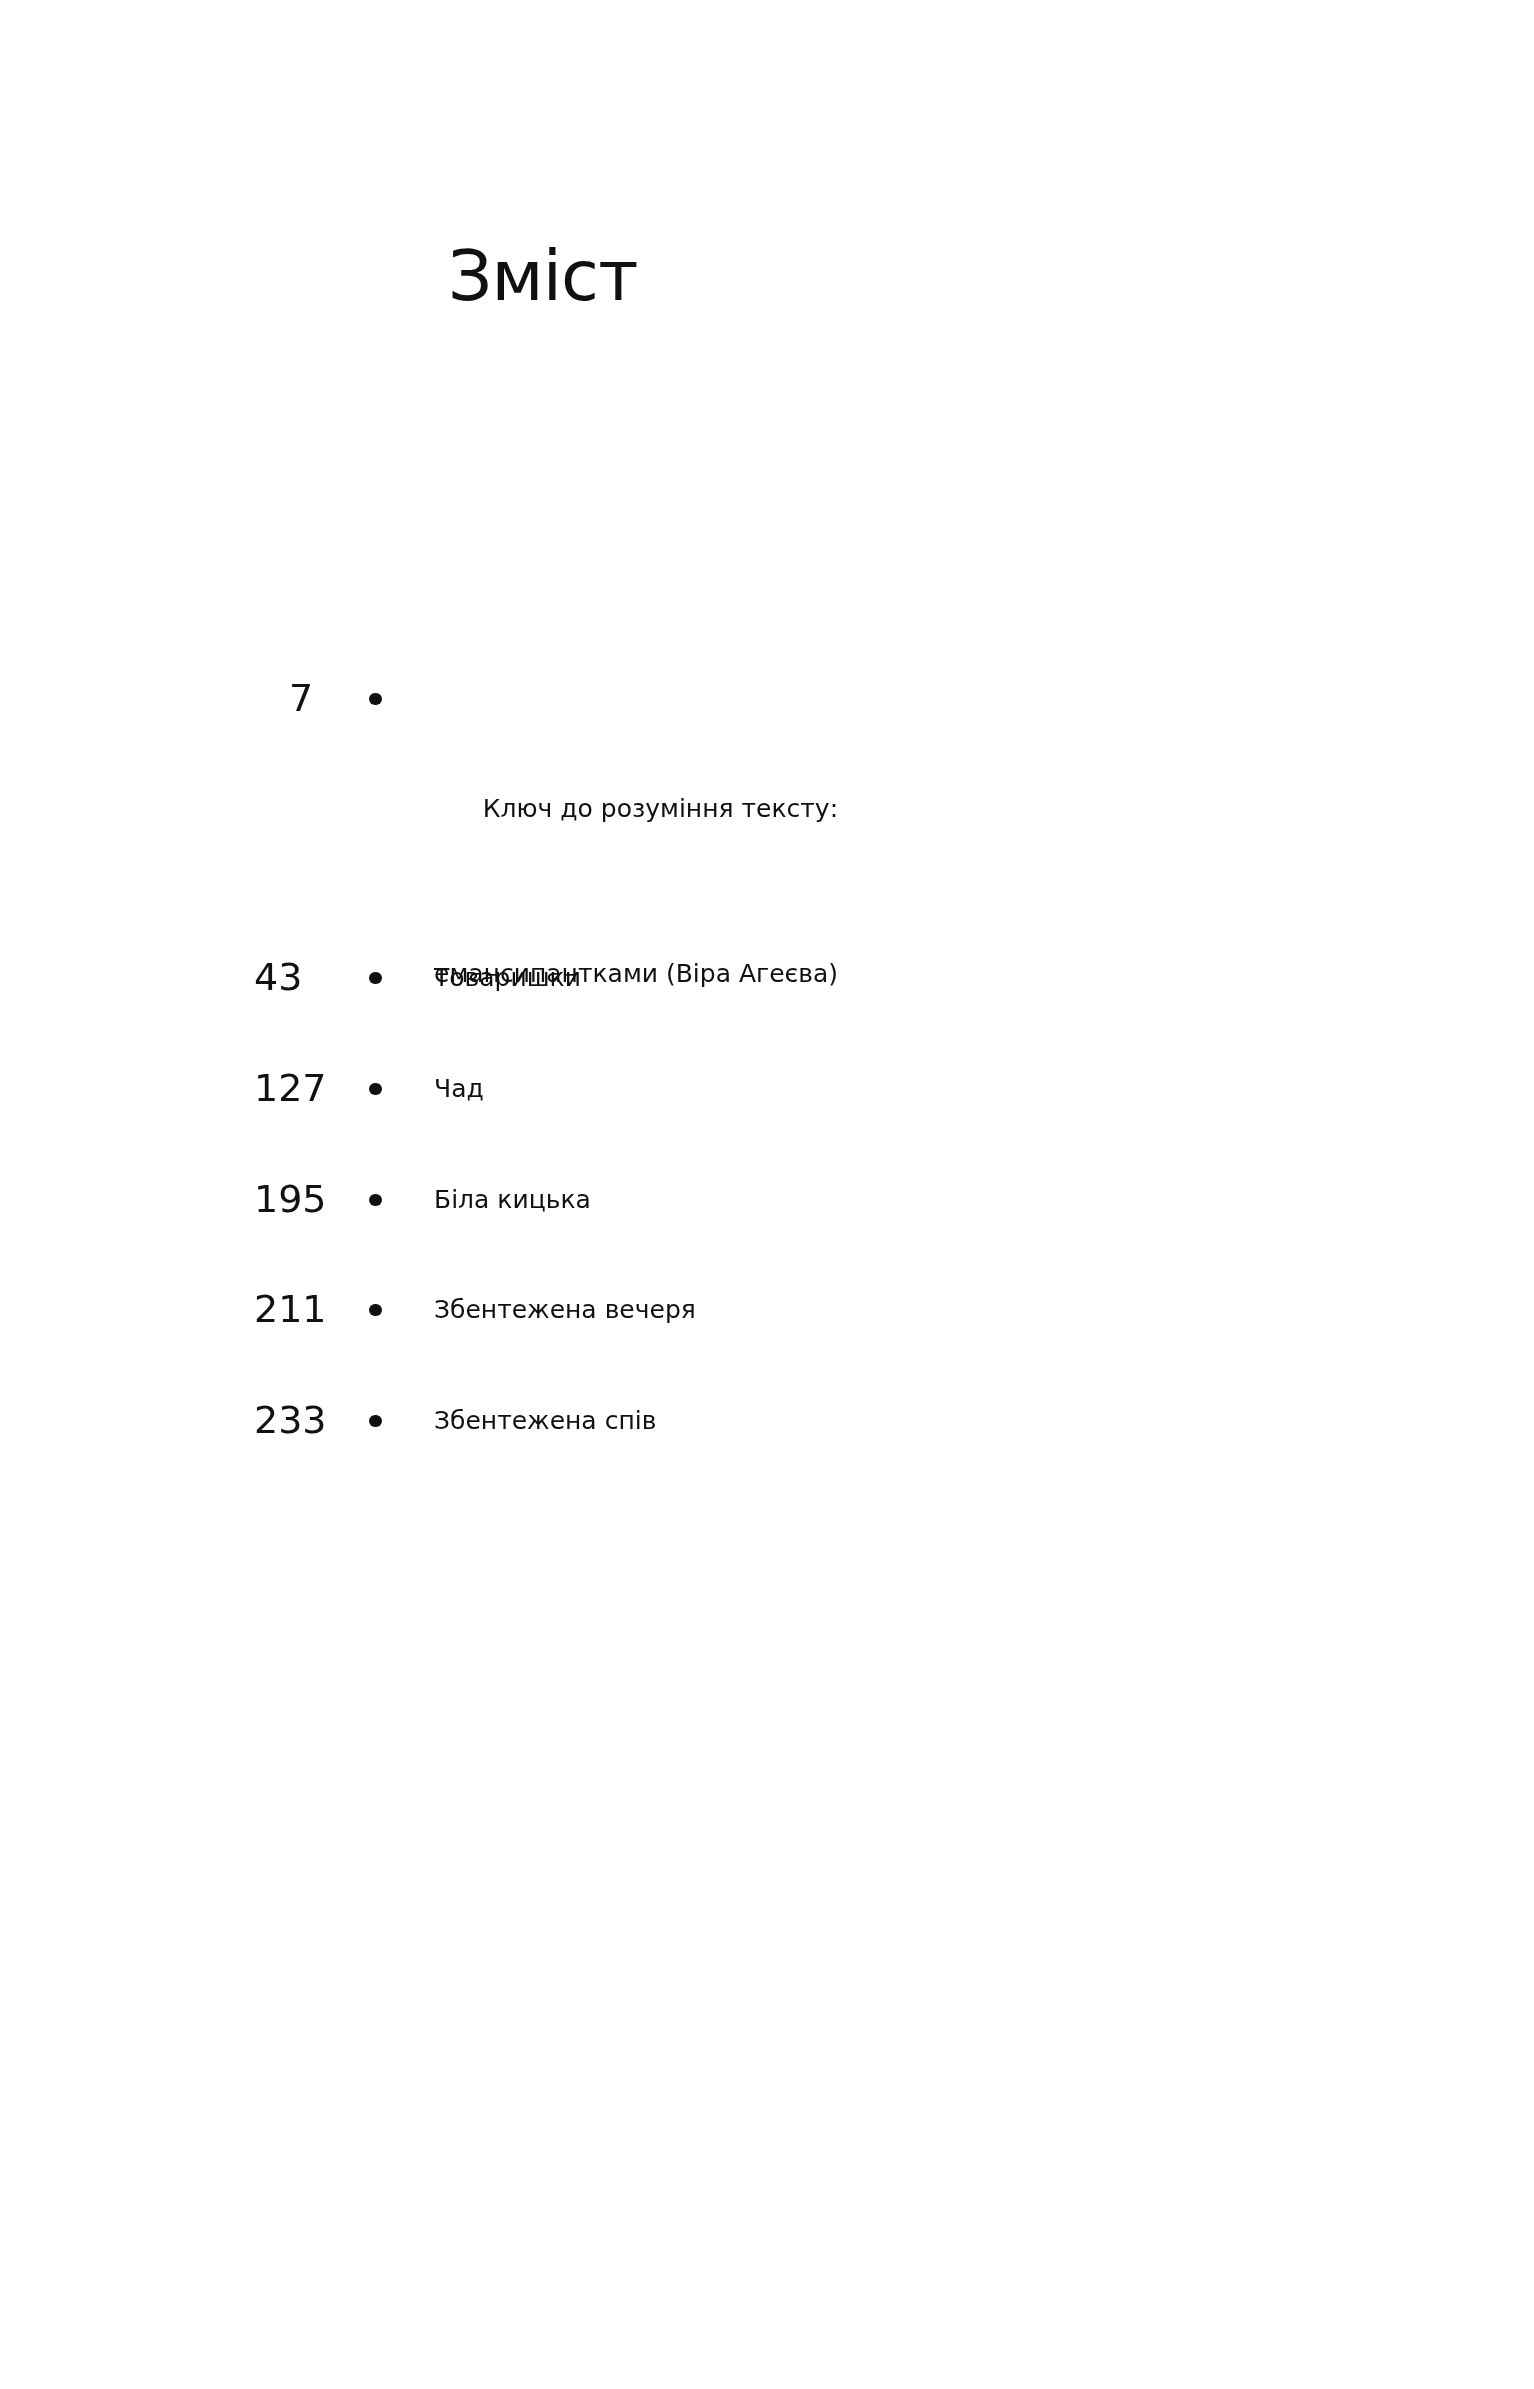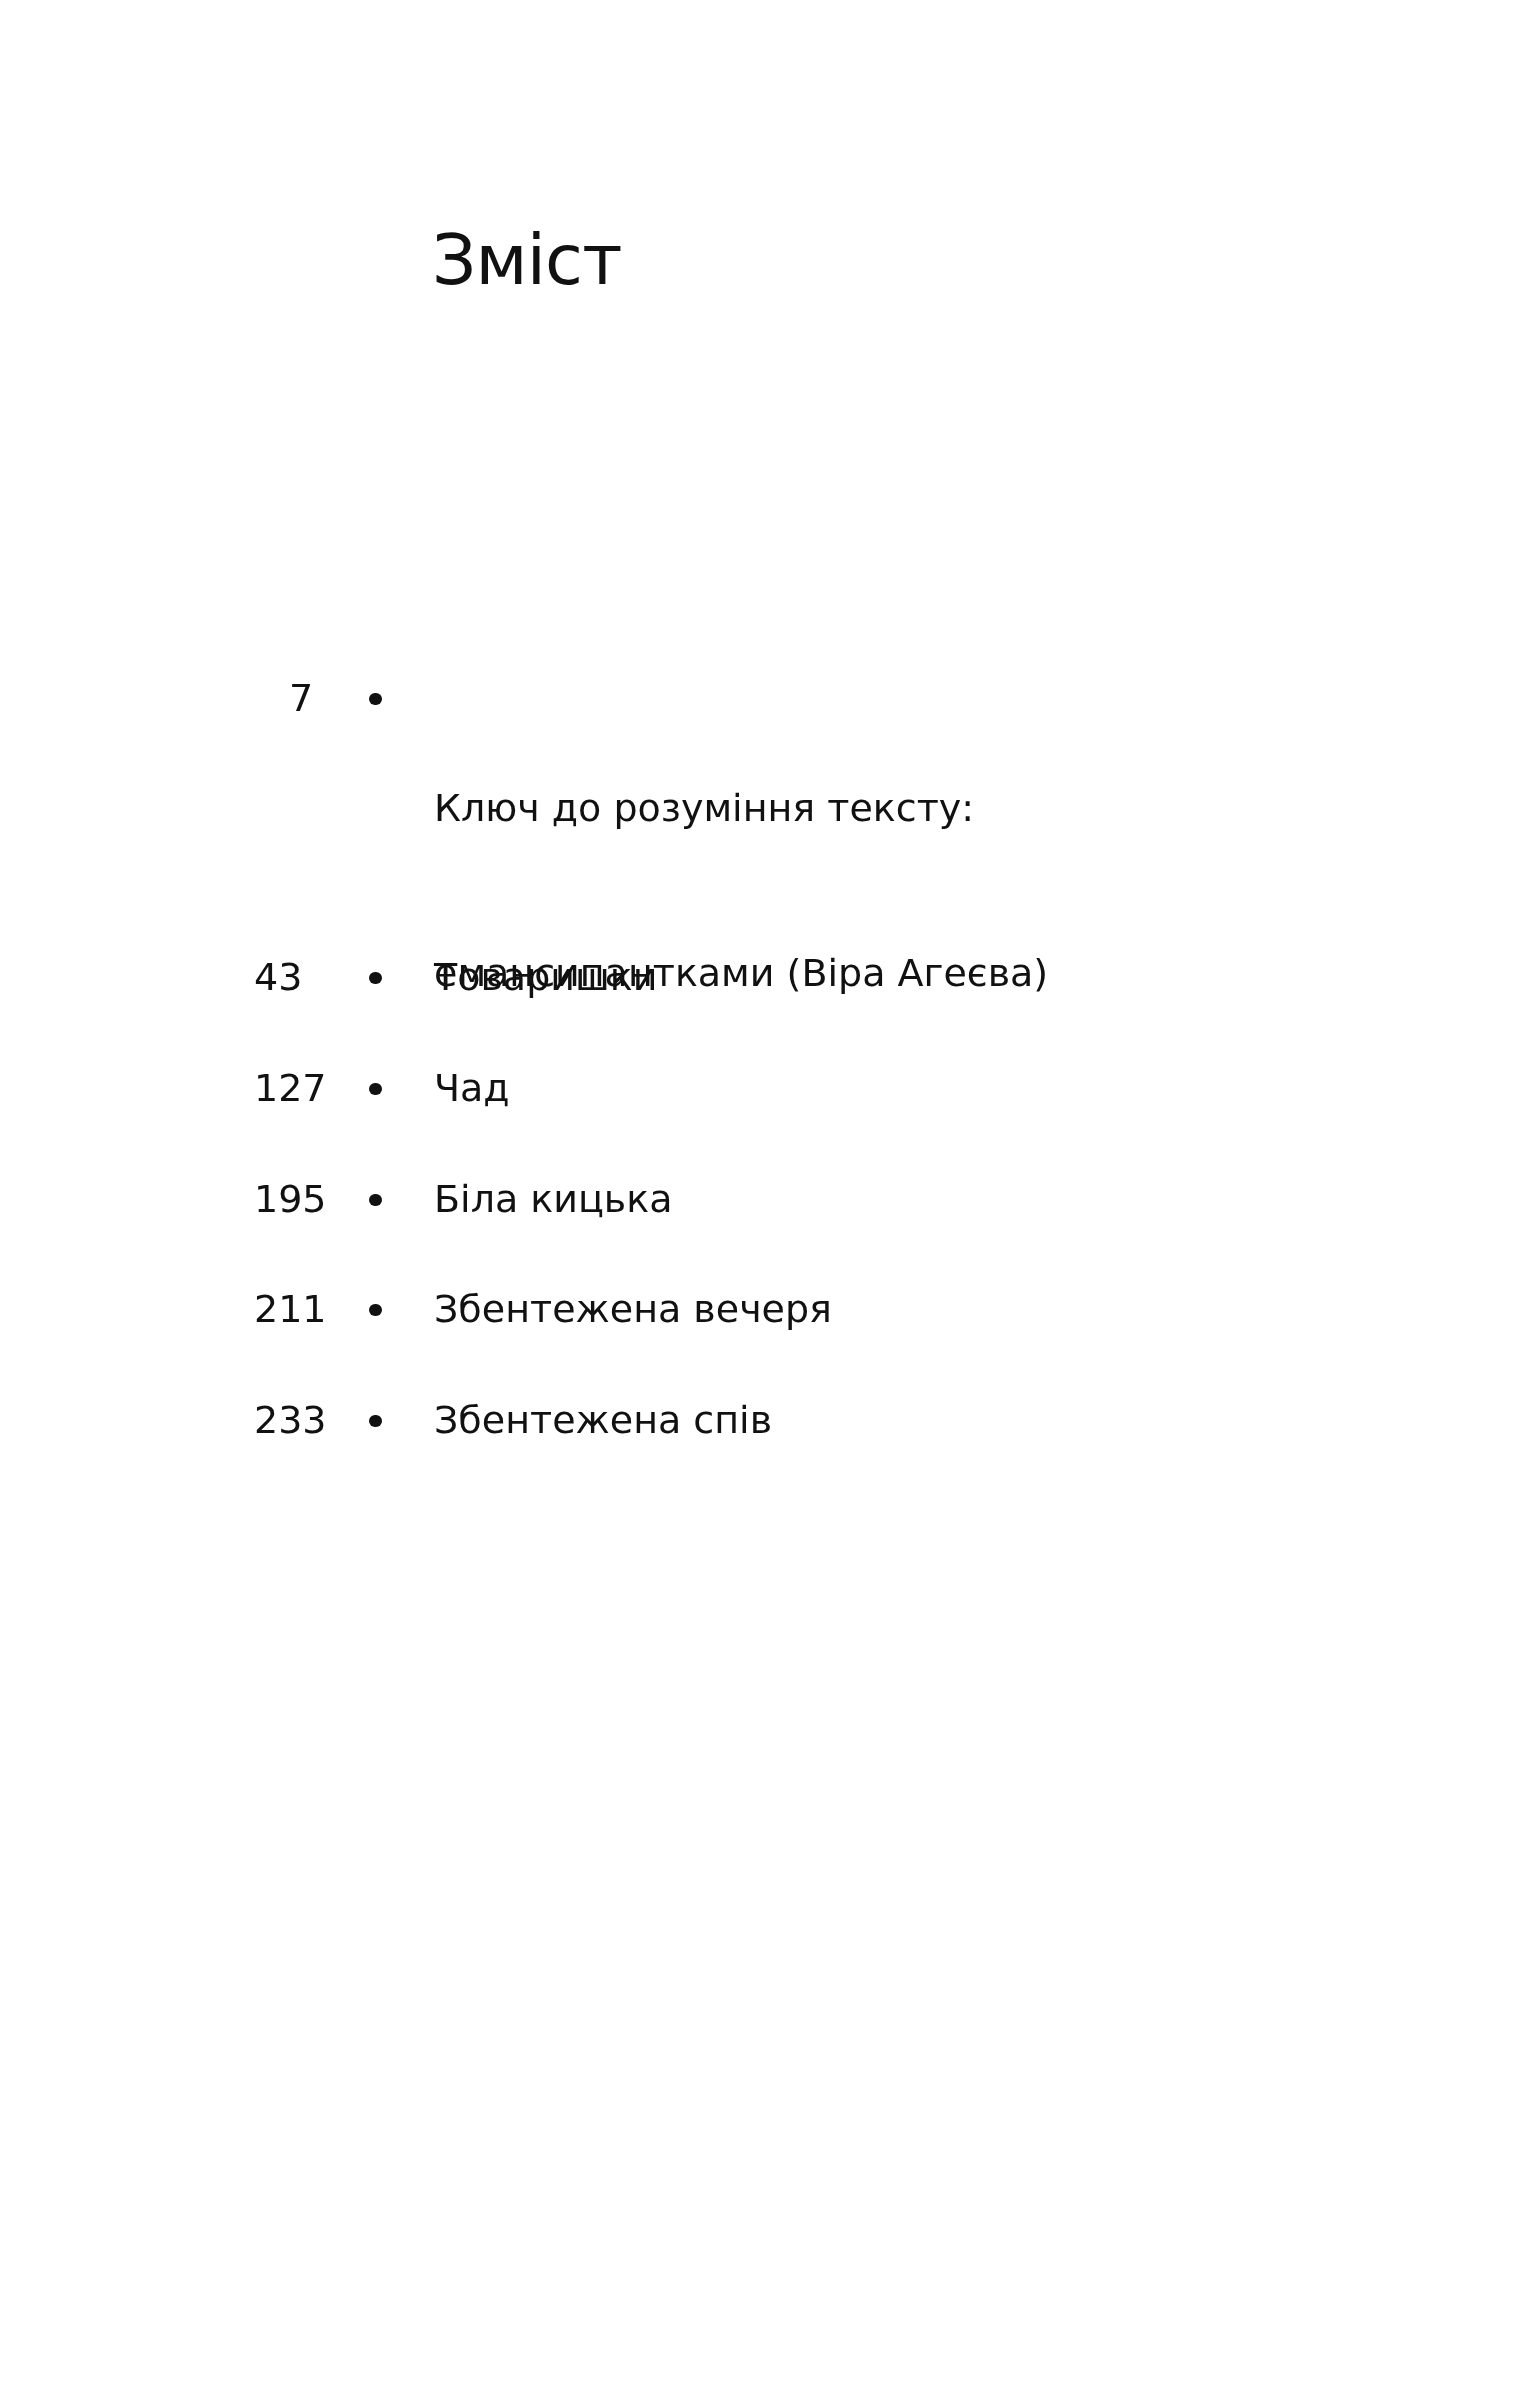--- a/index.html
+++ b/index.html
@@ -1,26 +1,26 @@
 <!DOCTYPE html>
 <html style="font-size:12.8px"><head>
 <meta charset="utf-8">
 <style>
   html, body { margin:0; padding:0; background:#ffffff; }
   body { width:1535px; height:2389px; position:relative; overflow:hidden;
          font-family:"DejaVu Sans", sans-serif; color:#111111; }
   .title { position:absolute; left:432px; top:214px; font-size:69px; line-height:93px;
-           font-weight:normal; letter-spacing:-0.8px; margin:0; }
+           font-weight:normal; letter-spacing:-0.8px; margin:16px; }
   .toc { position:absolute; left:0; top:0; width:1535px; }
   .entry { position:absolute; left:0; width:1535px; }
   .num { position:absolute; left:254px; width:88px; font-size:38px; line-height:55px; top:0; }
   .num.single { left:289px; }
   .bullet { position:absolute; left:369px; width:12.8px; height:12.8px; border-radius:50%;
             background:#111111; top:21.6px; }
-  .text { position:absolute; left:434px; font-size:38px; line-height:55px; top:0; white-space:pre; }
+  .text { position:absolute; left:434px; font-size:25px; line-height:55px; top:0; white-space:pre;text-align:right; }
 </style>
 </head>
 <body>
 
 <h1 class="title">Зміст</h1>
 
 <div class="toc">
 
   <div class="entry" style="top:671px;">
     <span class="num single">7</span>

